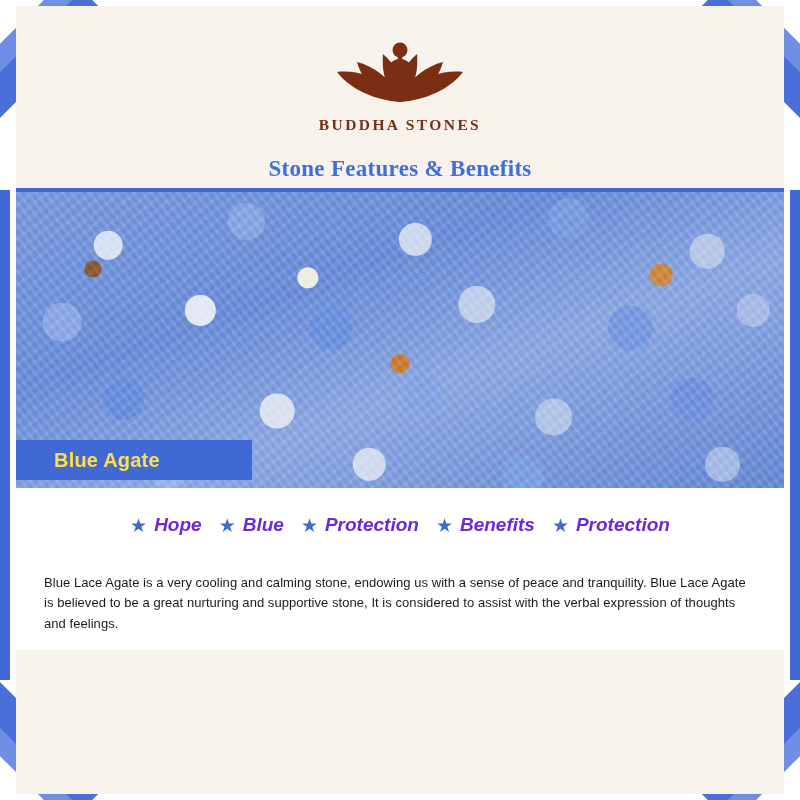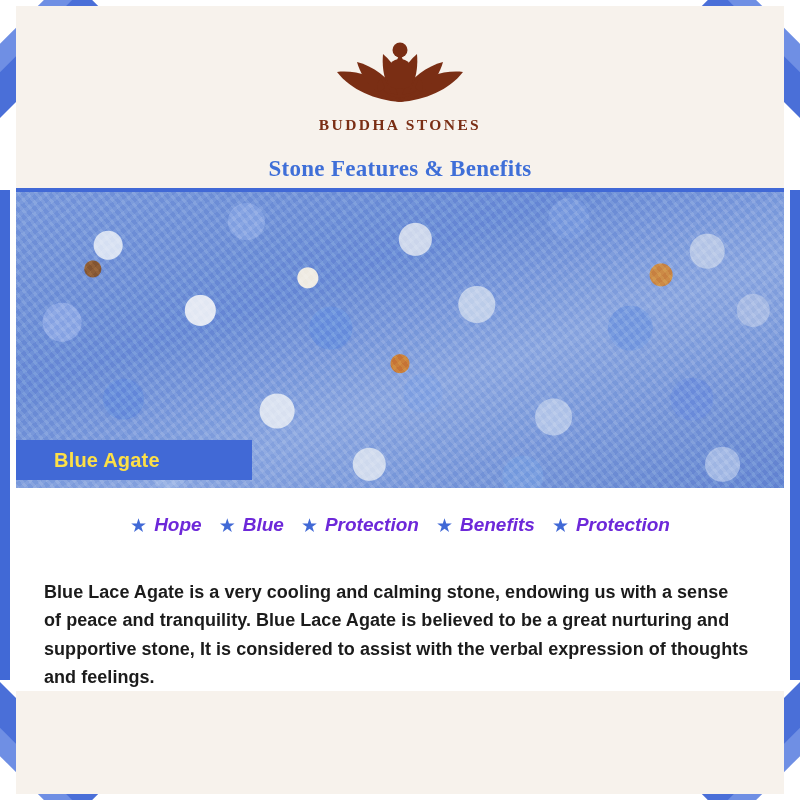--- a/index.html
+++ b/index.html
@@ -244,26 +244,25 @@
     line-height: 1;
   }
   .benefit .label {
     color: #6d28d9;
     font-size: 19px;
     font-weight: bold;
     font-style: italic;
   }
 
   .body-text {
-    padding: 6px 34px 0 28px;
+    padding: 6px 34px 16px 28px;
     color: #1b1b1b;
-    font-size: 18px;
+    font-size: 13px;
     line-height: 1.57;
     letter-spacing: 0.05px;
-    font-weight: bold;
   }
 
   .white-fill {
     position: absolute;
     left: 0;
     right: 0;
     bottom: 0;
     top: 478px;
     background: #ffffff;
     z-index: -1;

